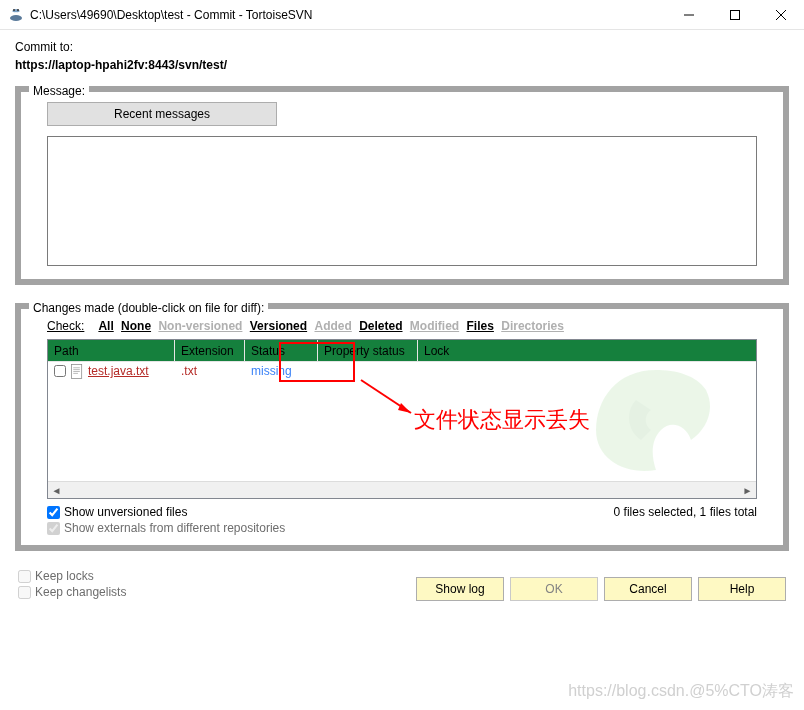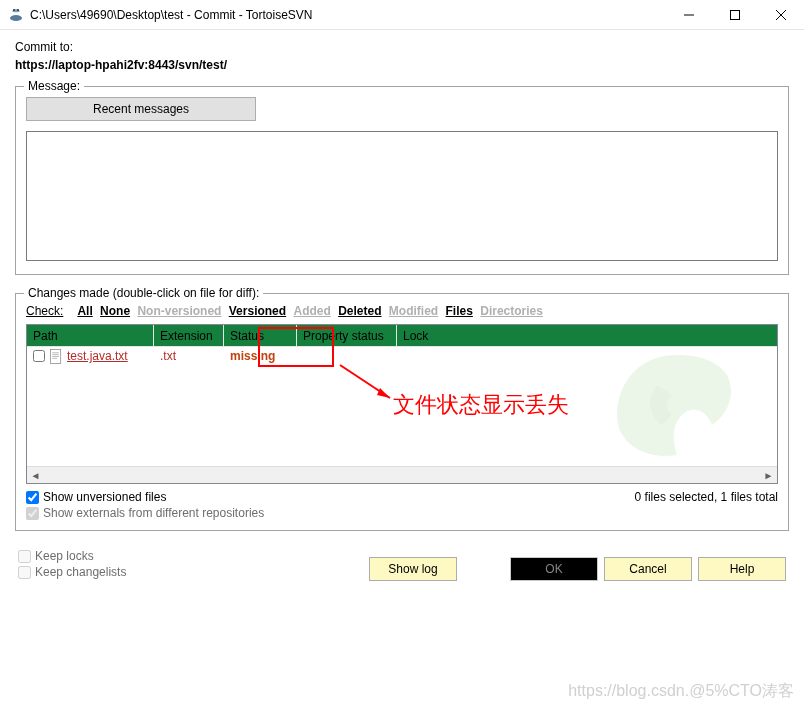--- a/index.html
+++ b/index.html
@@ -12,21 +12,21 @@
 .winbtns { display: flex; height: 100%; }
 .winbtn { width: 46px; height: 30px; display: flex; align-items: center; justify-content: center; cursor: pointer; }
 .winbtn svg { stroke: #000; stroke-width: 1; fill: none; }
 
 
 .content { padding: 10px 15px; }
 .commit-to { margin-bottom: 4px; }
 .commit-url { font-weight: bold; font-family: "Segoe UI", sans-serif; margin-bottom: 14px; }
 
 
-.groupbox { border: 1px solid #a3a3a3; padding: 10px 10px; position: relative; margin-bottom: 18px; }
+.groupbox { border: 6px solid #a3a3a3; padding: 10px 26px; position: relative; margin-bottom: 18px; }
 .groupbox .legend { position: absolute; top: -8px; left: 8px; background: #fff; padding: 0 4px; font-size: 12px; }
 
 .recent-btn { background: #e1e1e1; border: 1px solid #adadad; padding: 4px 8px; font-size: 12px; width: 230px; text-align: center; cursor: pointer; margin-bottom: 10px; }
 .msg-textarea { width: 100%; height: 130px; border: 1px solid #7a7a7a; resize: none; font-family: inherit; font-size: 12px; padding: 2px; background: #fff; }
 
 
 .check-row { margin-bottom: 6px; }
 .check-row span { margin-right: 4px; text-decoration: underline; }
 .lbl-black { color: #000; font-weight: bold; }
 .lbl-gray { color: #b0b0b0; font-weight: bold; }
@@ -42,41 +42,41 @@
 .col-prop { width: 100px; }
 .col-lock { flex: 1; border-right: none; }
 
 .table-row { display: flex; height: 18px; align-items: center; font-size: 12px; }
 .td { padding: 0 6px; display: flex; align-items: center; height: 100%; }
 .td.col-path { gap: 4px; }
 .file-check { width: 12px; height: 12px; }
 .file-icon { width: 14px; height: 15px; }
 .file-name { color: #b52b27; text-decoration: underline; }
 .file-ext { color: #b52b27; }
-.file-status { color: #c2410c; font-weight: bold; }
+.file-status { color: #3b82f6; }
 
 .annot-box { position: absolute; border: 2px solid #ff0000; width: 76px; height: 40px; left: 231px; top: 2px; pointer-events: none; }
 .annot-arrow { position: absolute; left: 308px; top: 35px; pointer-events: none; }
 .annot-text { position: absolute; left: 366px; top: 65px; color: #ff0000; font-size: 22px; font-family: "Microsoft YaHei", sans-serif; pointer-events: none; }
 
 .h-scroll { position: absolute; bottom: 0; left: 0; right: 0; height: 17px; background: #f0f0f0; display: flex; align-items: center; border-top: 1px solid #dcdcdc; }
 .h-scroll .arrow { width: 17px; height: 17px; display: flex; align-items: center; justify-content: center; cursor: pointer; font-size: 10px; color: #606060; }
 .h-scroll .track { flex: 1; background: #f0f0f0; }
 
 .below-list { margin-top: 6px; display: flex; justify-content: space-between; }
 .check-opts label { display: flex; align-items: center; gap: 4px; margin-bottom: 2px; }
 .check-opts input[type=checkbox] { width: 13px; height: 13px; }
 .check-opts .disabled { color: #6d6d6d; }
 .files-count { text-align: right; }
 
 .bottom-row { display: flex; justify-content: space-between; align-items: flex-end; margin-top: 14px; padding: 0 3px; }
 .keep-opts label { display: flex; align-items: center; gap: 4px; margin-bottom: 2px; color: #6d6d6d; }
 .btn-row { display: flex; gap: 6px; }
 .btn { width: 88px; height: 24px; border: 1px solid #adadad; background: #fef9c3; font-size: 12px; cursor: pointer; }
-.btn.disabled { color: #838383; background: #000000; border-color: #c9c9c9; cursor: default; margin-left: 47px; }
+.btn.disabled { color: #838383; background: #fef9c3; border-color: #c9c9c9; cursor: default; }
 
 .watermark { position: absolute; right: 10px; bottom: 8px; color: #d0d0d0; font-size: 16px; pointer-events: none; margin-left: 14px; }
 </style>
 </head>
 <body>
 
 <div class="titlebar">
   <span class="icon">
     <svg width="16" height="16" viewBox="0 0 16 16">
         <ellipse cx="8" cy="11" rx="6" ry="3" fill="#5a7a9a"></ellipse>

